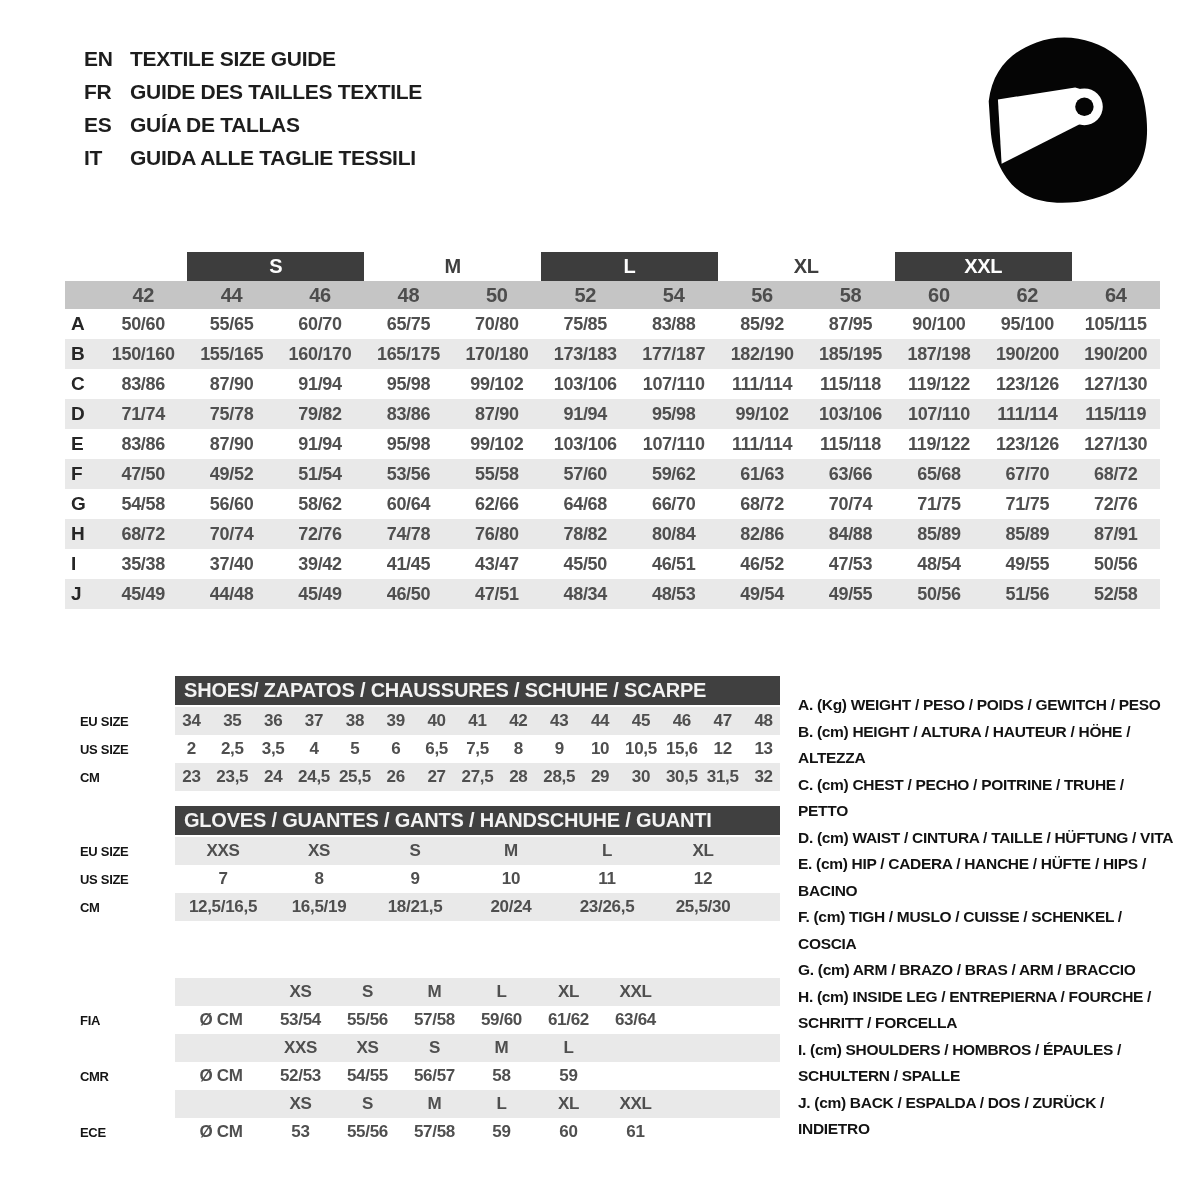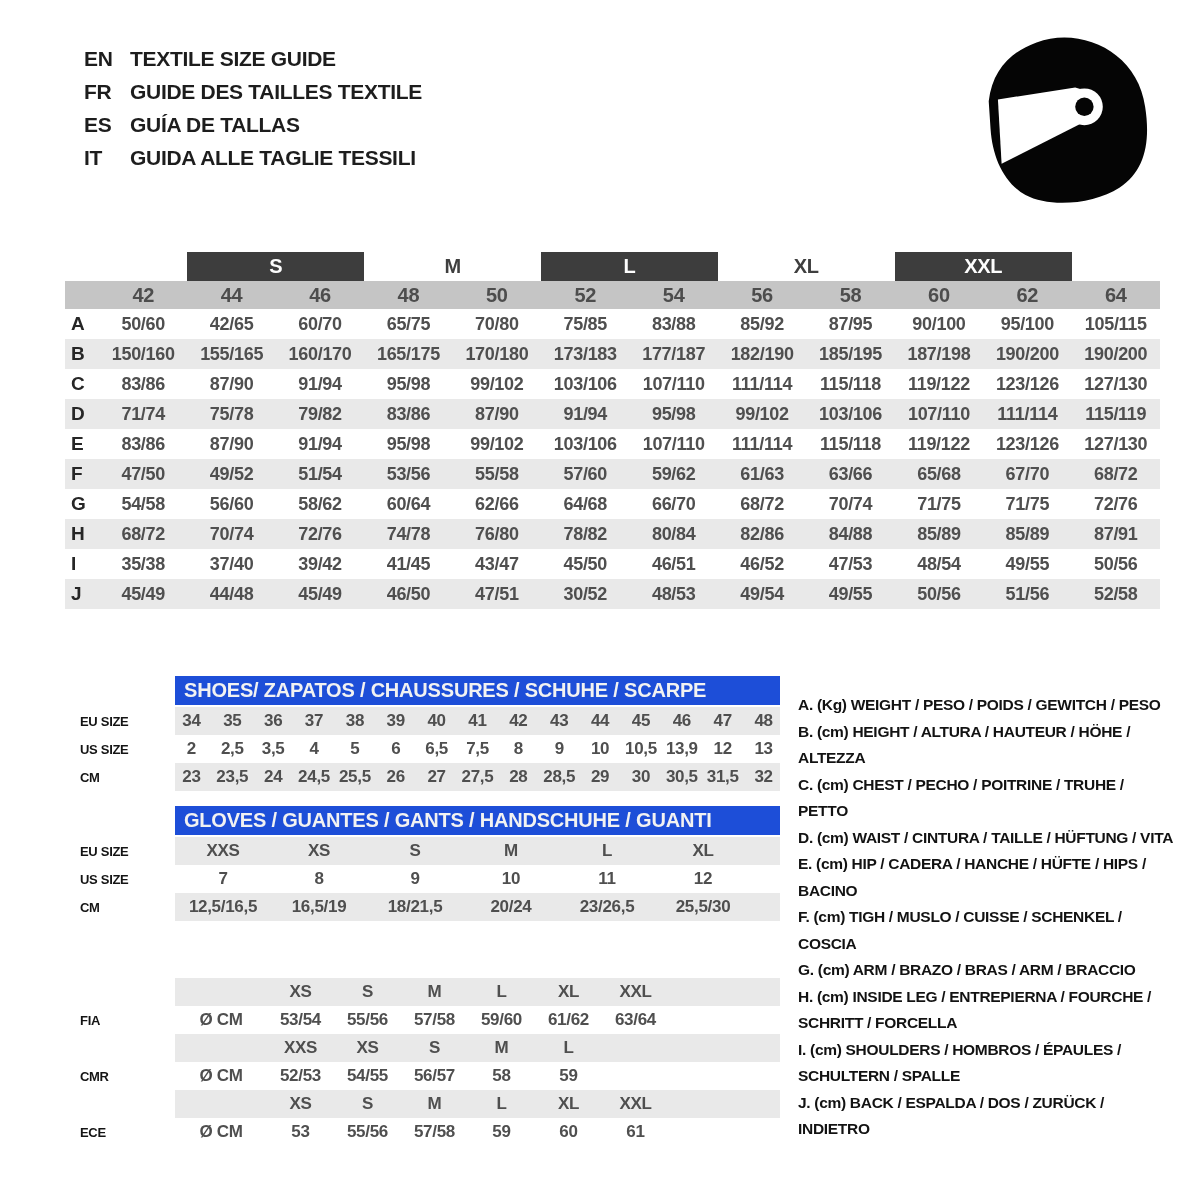--- a/index.html
+++ b/index.html
@@ -28,21 +28,21 @@
   .tt-letter{padding-left:6px;font-size:19px;color:#262626;}
   .tt-cell{text-align:center;font-size:18px;color:#4f4f4f;}
   
   .bt{position:absolute;left:65px;width:715px;}
   #shoes-table{top:676px;}
   #gloves-table{top:806px;}
   #helmet-table{top:947px;}
   .bt-row{display:flex;align-items:stretch;}
   .bt-label{width:110px;flex:0 0 110px;display:flex;align-items:center;
             padding-left:15px;box-sizing:border-box;font-size:13px;color:#141414;}
-  .bt-title{flex:1;height:29px;background:#1d4ed8;color:#f2f2f2;display:flex;
+  .bt-title{flex:1;height:29px;background:#404040;color:#f2f2f2;display:flex;
             align-items:center;padding-left:9px;font-size:20px;letter-spacing:-0.2px;}
   .bt-title-row{height:31px;}
   .bt-data-row{height:28px;}
   .bt-grid{flex:1;display:grid;align-items:center;}
   .bt-grid.shaded{background:#e9e9e9;}
   .shoes-cols{grid-template-columns:repeat(15,1fr);gap:8px;}
   .gloves-cols{grid-template-columns:repeat(6,96px) 1fr;}
   .helmet-cols{grid-template-columns:92px repeat(6,67px) 1fr;}
   .bt-cell{text-align:center;font-size:17px;color:#4f4f4f;white-space:nowrap;}
   .bt-cell.unit{color:#4f4f4f;}
@@ -100,21 +100,21 @@
       <div class="tt-cell">54</div>
       <div class="tt-cell">56</div>
       <div class="tt-cell">58</div>
       <div class="tt-cell">60</div>
       <div class="tt-cell">62</div>
       <div class="tt-cell">64</div>
     </div>
     <div class="tt-grid tt-row">
       <div class="tt-letter">A</div>
       <div class="tt-cell">50/60</div>
-      <div class="tt-cell">42/65</div>
+      <div class="tt-cell">55/65</div>
       <div class="tt-cell">60/70</div>
       <div class="tt-cell">65/75</div>
       <div class="tt-cell">70/80</div>
       <div class="tt-cell">75/85</div>
       <div class="tt-cell">83/88</div>
       <div class="tt-cell">85/92</div>
       <div class="tt-cell">87/95</div>
       <div class="tt-cell">90/100</div>
       <div class="tt-cell">95/100</div>
       <div class="tt-cell">105/115</div>
@@ -239,21 +239,21 @@
       <div class="tt-cell">49/55</div>
       <div class="tt-cell">50/56</div>
     </div>
     <div class="tt-grid tt-row alt">
       <div class="tt-letter">J</div>
       <div class="tt-cell">45/49</div>
       <div class="tt-cell">44/48</div>
       <div class="tt-cell">45/49</div>
       <div class="tt-cell">46/50</div>
       <div class="tt-cell">47/51</div>
-      <div class="tt-cell">30/52</div>
+      <div class="tt-cell">48/34</div>
       <div class="tt-cell">48/53</div>
       <div class="tt-cell">49/54</div>
       <div class="tt-cell">49/55</div>
       <div class="tt-cell">50/56</div>
       <div class="tt-cell">51/56</div>
       <div class="tt-cell">52/58</div>
     </div>
   </section>
 
 <section id="shoes-table" class="bt">
@@ -289,21 +289,21 @@
         <div class="bt-cell">3,5</div>
         <div class="bt-cell">4</div>
         <div class="bt-cell">5</div>
         <div class="bt-cell">6</div>
         <div class="bt-cell">6,5</div>
         <div class="bt-cell">7,5</div>
         <div class="bt-cell">8</div>
         <div class="bt-cell">9</div>
         <div class="bt-cell">10</div>
         <div class="bt-cell">10,5</div>
-        <div class="bt-cell">13,9</div>
+        <div class="bt-cell">15,6</div>
         <div class="bt-cell">12</div>
         <div class="bt-cell">13</div>
       </div>
     </div>
     <div class="bt-row bt-data-row">
       <div class="bt-label">CM</div>
       <div class="bt-grid shoes-cols shaded">
         <div class="bt-cell">23</div>
         <div class="bt-cell">23,5</div>
         <div class="bt-cell">24</div>

